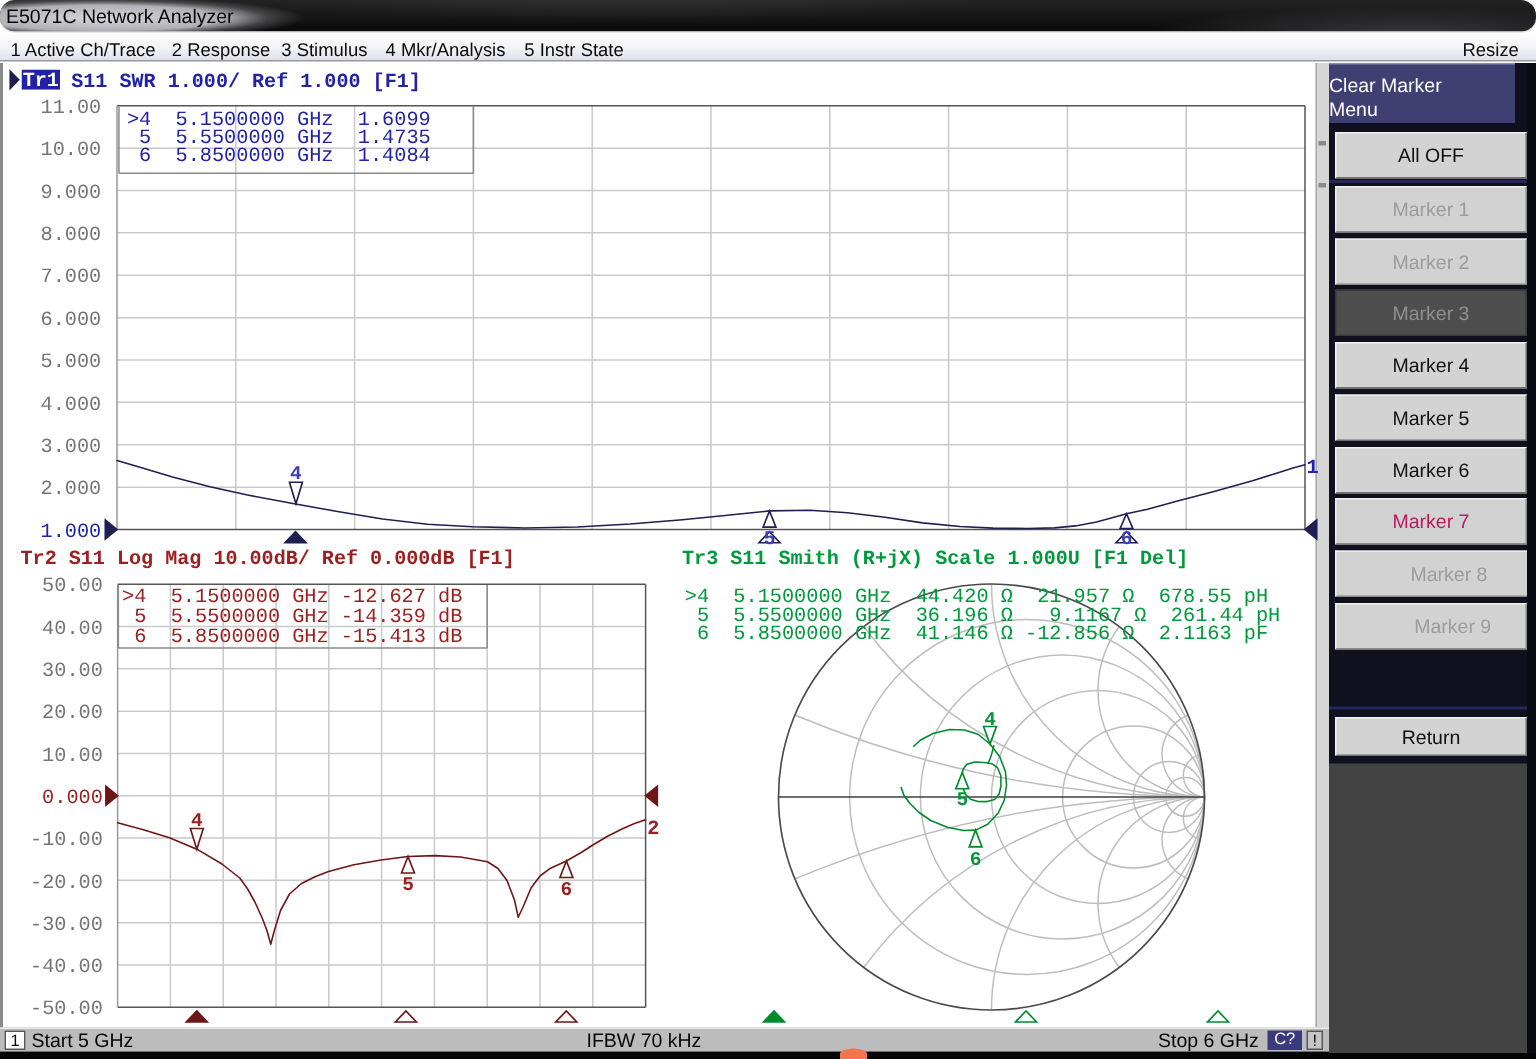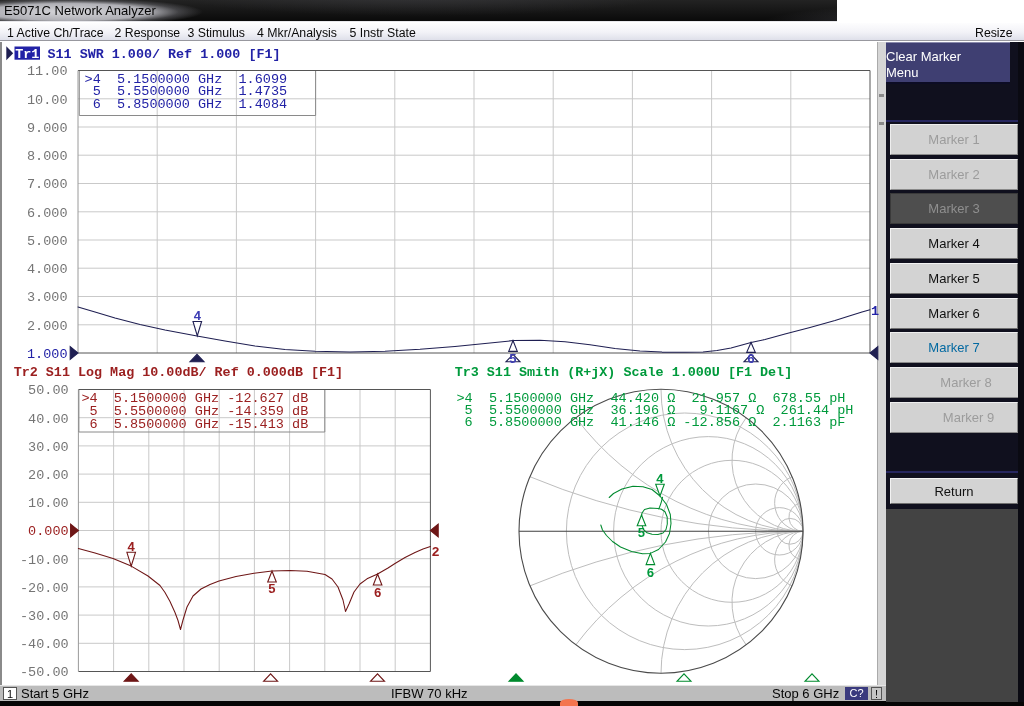--- a/index.html
+++ b/index.html
@@ -1,26 +1,26 @@
 <!DOCTYPE html>
 <html><head><meta charset="utf-8"><style>
 html,body{margin:0;padding:0;width:1024px;height:706px;overflow:hidden;background:#ffffff;}
 *{box-sizing:border-box;}
 .abs{position:absolute;}
 </style></head>
 <body>
 <div class="abs" style="left:0;top:0;width:1024px;height:706px;background:#ffffff;">
 
-<div class="abs" style="left:0;top:0;width:837px;height:22px;
+<div class="abs" style="left:0;top:0;width:1024px;height:22px;
 background:
 radial-gradient(ellipse 135px 14px at 68px 12px, rgba(214,214,218,1), rgba(184,184,190,0.95) 60%, rgba(110,110,116,0.5) 82%, rgba(40,40,42,0) 100%),
 radial-gradient(ellipse 180px 20px at 940px 24px, rgba(110,110,120,0.5), rgba(30,30,34,0) 100%),
 radial-gradient(ellipse 250px 22px at 420px -6px, rgba(70,70,75,0.5), rgba(20,20,22,0) 100%),
 linear-gradient(#232323, #0a0a0a);
-border-bottom:1px solid #e8e8ec;">
+border-bottom:1px solid #e8e8ec;border-radius:10px;">
 <div class="abs" style="left:4px;top:3px;font:13px 'Liberation Sans',sans-serif;color:#050505;">E5071C Network Analyzer</div>
 </div>
 
 <div class="abs" style="left:0;top:23px;width:1024px;height:18px;background:linear-gradient(#fdfdfe,#f2f2f7 55%,#dfe0ea);border-bottom:1px solid #98989f;font:12.3px 'Liberation Sans',sans-serif;color:#0a0a0a;">
 <span class="abs" style="left:7px;top:3px;">1 Active Ch/Trace</span>
 <span class="abs" style="left:114.5px;top:3px;">2 Response</span>
 <span class="abs" style="left:187.5px;top:3px;">3 Stimulus</span>
 <span class="abs" style="left:257px;top:3px;">4 Mkr/Analysis</span>
 <span class="abs" style="left:349.5px;top:3px;">5 Instr State</span>
 <span class="abs" style="left:975px;top:3px;">Resize</span>
@@ -183,27 +183,28 @@
 <div class="abs" style="left:886px;top:42px;width:138px;height:664px;background:#10101e;">
   <div class="abs" style="left:0;top:0;width:124px;height:42px;background:#3f3f72;border-top:1px solid #8a8aac;border-bottom:2px solid #0c0c24;color:#ffffff;font:13px 'Liberation Sans',sans-serif;">
     <div style="margin-top:6px;line-height:16px;">Clear Marker</div>
         <div style="line-height:15px;">Menu</div>
   </div>
   <div class="abs" style="left:0;top:467px;width:138px;height:239px;background:#434343;"></div>
 </div>
 
 <div class="abs" style="left:886px;top:119.5px;width:132px;height:2px;background:#26265e;"></div>
 <div class="abs" style="left:886px;top:471px;width:132px;height:2px;background:#26265e;"></div>
+<div style="position:absolute;left:890px;width:128px;height:31px;box-sizing:border-box;display:flex;align-items:center;justify-content:center;font:13px 'Liberation Sans',sans-serif;top:88px;height:31px;background:#d3d3d3;color:#111111;border-top:1px solid #f2f2f2;border-left:1px solid #f2f2f2;border-bottom:1px solid #6f6f6f;border-right:1px solid #6f6f6f;">All OFF</div>
 <div style="position:absolute;left:890px;width:128px;height:31px;box-sizing:border-box;display:flex;align-items:center;justify-content:center;font:13px 'Liberation Sans',sans-serif;top:124.0px;height:31px;background:#d2d2d2;color:#9c9c9c;border-top:1px solid #eeeeee;border-left:1px solid #eeeeee;border-bottom:1px solid #8a8a8a;border-right:1px solid #8a8a8a;">Marker 1</div>
 <div style="position:absolute;left:890px;width:128px;height:31px;box-sizing:border-box;display:flex;align-items:center;justify-content:center;font:13px 'Liberation Sans',sans-serif;top:158.7px;height:31px;background:#d2d2d2;color:#9c9c9c;border-top:1px solid #eeeeee;border-left:1px solid #eeeeee;border-bottom:1px solid #8a8a8a;border-right:1px solid #8a8a8a;">Marker 2</div>
 <div style="position:absolute;left:890px;width:128px;height:31px;box-sizing:border-box;display:flex;align-items:center;justify-content:center;font:13px 'Liberation Sans',sans-serif;top:193.4px;height:31px;background:#4e4e4e;color:#8f8f8f;border-top:1px solid #3a3a3a;border-left:1px solid #3a3a3a;border-bottom:1px solid #3a3a3a;border-right:1px solid #3a3a3a;">Marker 3</div>
 <div style="position:absolute;left:890px;width:128px;height:31px;box-sizing:border-box;display:flex;align-items:center;justify-content:center;font:13px 'Liberation Sans',sans-serif;top:228.10000000000002px;height:31px;background:#d3d3d3;color:#111111;border-top:1px solid #f2f2f2;border-left:1px solid #f2f2f2;border-bottom:1px solid #6f6f6f;border-right:1px solid #6f6f6f;">Marker 4</div>
 <div style="position:absolute;left:890px;width:128px;height:31px;box-sizing:border-box;display:flex;align-items:center;justify-content:center;font:13px 'Liberation Sans',sans-serif;top:262.8px;height:31px;background:#d3d3d3;color:#111111;border-top:1px solid #f2f2f2;border-left:1px solid #f2f2f2;border-bottom:1px solid #6f6f6f;border-right:1px solid #6f6f6f;">Marker 5</div>
 <div style="position:absolute;left:890px;width:128px;height:31px;box-sizing:border-box;display:flex;align-items:center;justify-content:center;font:13px 'Liberation Sans',sans-serif;top:297.5px;height:31px;background:#d3d3d3;color:#111111;border-top:1px solid #f2f2f2;border-left:1px solid #f2f2f2;border-bottom:1px solid #6f6f6f;border-right:1px solid #6f6f6f;">Marker 6</div>
-<div style="position:absolute;left:890px;width:128px;height:31px;box-sizing:border-box;display:flex;align-items:center;justify-content:center;font:13px 'Liberation Sans',sans-serif;top:332.20000000000005px;height:31px;background:#d2d2d2;color:#0369a1;border-top:1px solid #eeeeee;border-left:1px solid #eeeeee;border-bottom:1px solid #8a8a8a;border-right:1px solid #8a8a8a;">Marker 7</div>
+<div style="position:absolute;left:890px;width:128px;height:31px;box-sizing:border-box;display:flex;align-items:center;justify-content:center;font:13px 'Liberation Sans',sans-serif;top:332.20000000000005px;height:31px;background:#d2d2d2;color:#be185d;border-top:1px solid #eeeeee;border-left:1px solid #eeeeee;border-bottom:1px solid #8a8a8a;border-right:1px solid #8a8a8a;">Marker 7</div>
 <div style="position:absolute;left:890px;width:152px;height:31px;box-sizing:border-box;display:flex;align-items:center;justify-content:center;font:13px 'Liberation Sans',sans-serif;top:366.90000000000003px;height:31px;background:#d2d2d2;color:#9c9c9c;border-top:1px solid #eeeeee;border-left:1px solid #eeeeee;border-bottom:1px solid #8a8a8a;border-right:1px solid #8a8a8a;">Marker 8</div>
 <div style="position:absolute;left:890px;width:128px;height:31px;box-sizing:border-box;display:flex;align-items:center;justify-content:center;font:13px 'Liberation Sans',sans-serif;top:401.6px;height:31px;background:#d2d2d2;color:#9c9c9c;border-top:1px solid #eeeeee;border-left:1px solid #eeeeee;border-bottom:1px solid #8a8a8a;border-right:1px solid #8a8a8a;padding-left:29px;">Marker 9</div>
 <div style="position:absolute;left:890px;width:128px;height:31px;box-sizing:border-box;display:flex;align-items:center;justify-content:center;font:13px 'Liberation Sans',sans-serif;top:478px;height:26px;background:#d3d3d3;color:#111111;border-top:1px solid #f2f2f2;border-left:1px solid #f2f2f2;border-bottom:1px solid #6f6f6f;border-right:1px solid #6f6f6f;">Return</div>
 
 <div class="abs" style="left:0;top:685px;width:886px;height:16px;background:#bcbcbc;border-top:1px solid #e6e6e6;font:13px 'Liberation Sans',sans-serif;color:#050505;">
   <div class="abs" style="left:3px;top:1px;width:14px;height:13px;background:#ffffff;border:1px solid #555;text-align:center;font-size:11px;line-height:12px;">1</div>
   <span class="abs" style="left:21px;top:0px;">Start 5 GHz</span>
   <span class="abs" style="left:391px;top:0px;">IFBW 70 kHz</span>
   <span class="abs" style="left:772px;top:0px;">Stop 6 GHz</span>
   <div class="abs" style="left:845px;top:1px;width:23px;height:13px;background:#3a3a7e;color:#ffffff;text-align:center;font-size:11px;line-height:13px;">C?</div>

